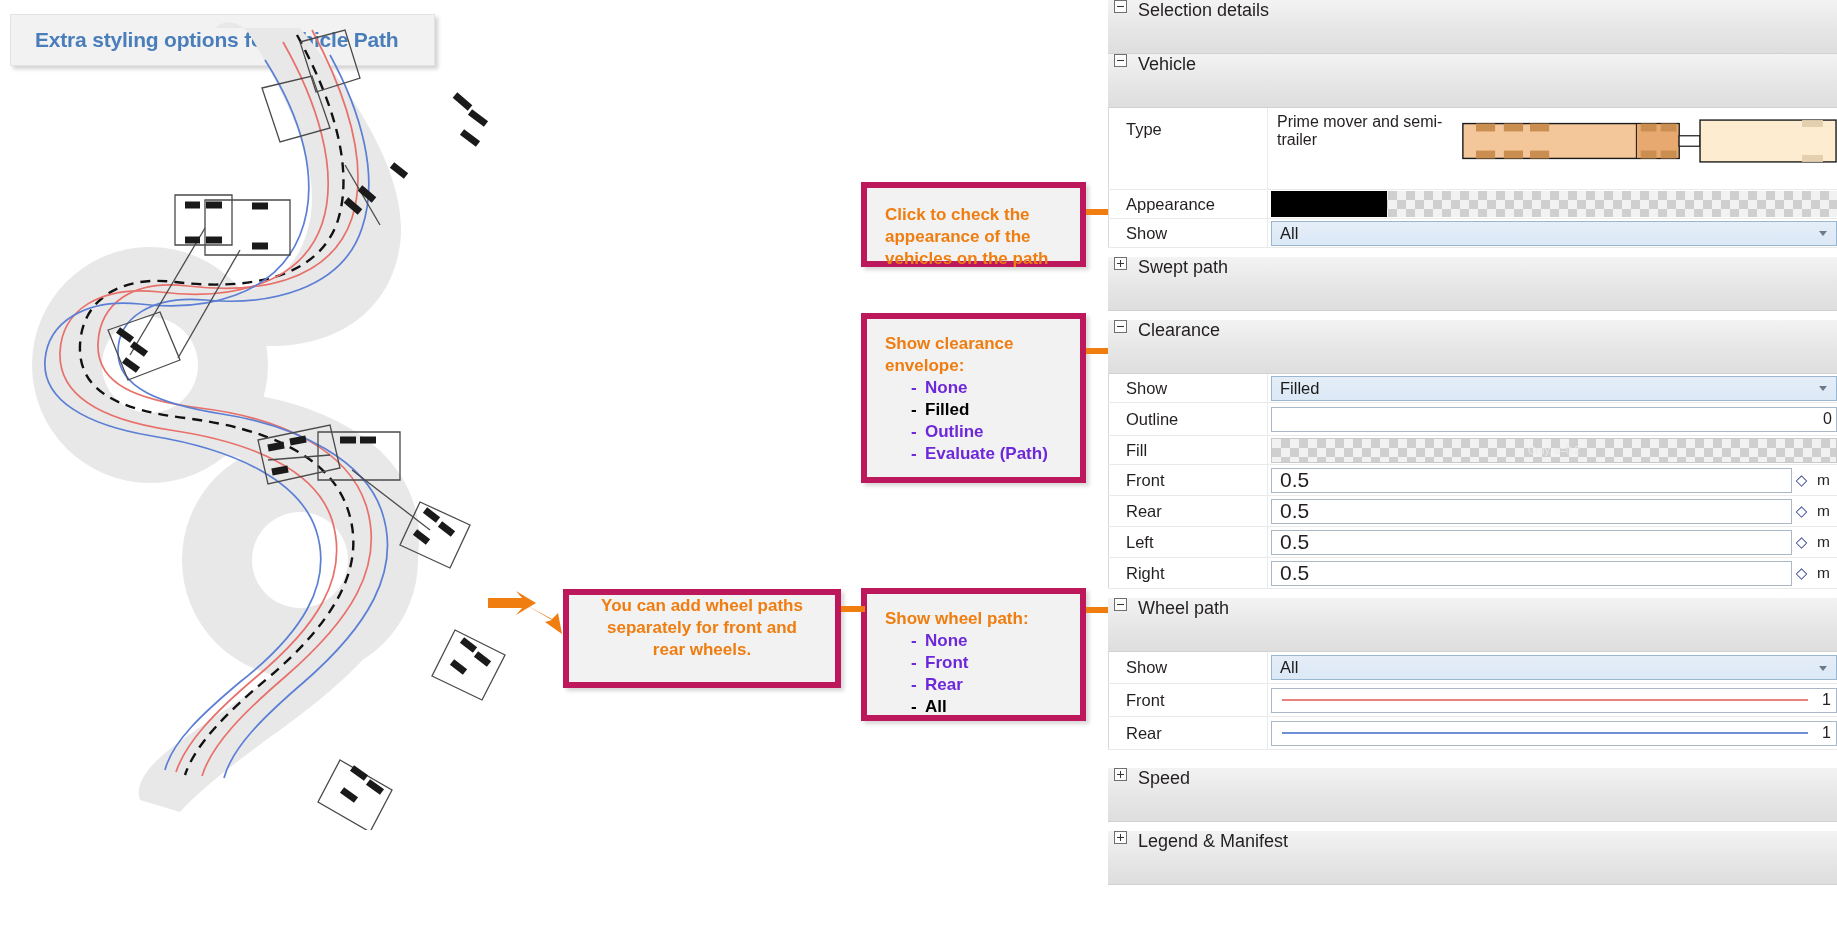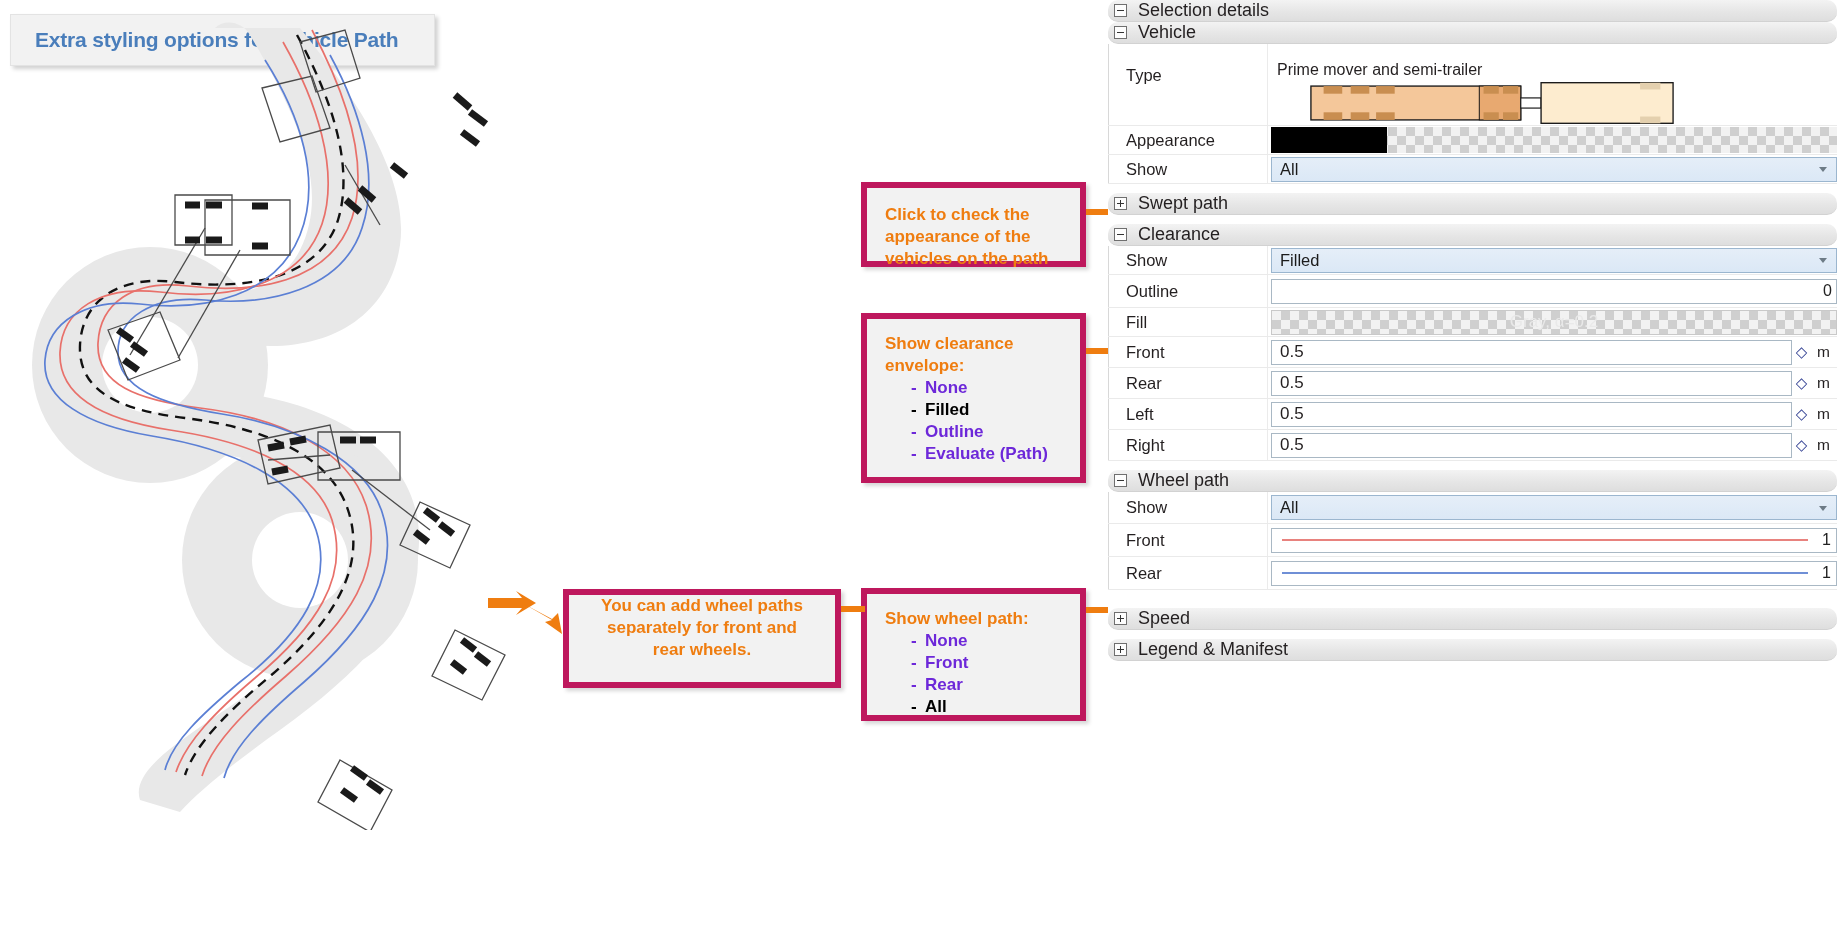--- a/index.html
+++ b/index.html
@@ -57,26 +57,25 @@
 
   
   #panel {
     position: absolute; left: 1108px; top: 0;
     width: 729px; height: 952px;
     background: #ffffff;
     font-size: 16.5px;
     color: #231f20;
   }
   .grp {
-    height: 22px;
+    height: 54px;
     background: linear-gradient(to bottom, #f3f3f3 0%, #e6e6e6 55%, #dedede 100%);
     border-bottom: 1px solid #d2d2d2;
-    display: flex; align-items: center;
+    display: flex; 
     padding-left: 6px;
-    border-radius: 10px;
   }
   .grp .tog {
     width: 13px; height: 13px; margin-right: 11px;
     border: 1px solid #6f6f6f; background: #fdfdfd;
     position: relative; flex: 0 0 auto;
   }
   .grp .tog::before {
     content: ""; position: absolute; left: 2px; top: 5px;
     width: 7px; height: 1px; background: #333;
   }
@@ -99,22 +98,22 @@
     border-right: 1px solid #ebebeb;
     height: 100%; display: flex; align-items: center;
     font-size: 16.5px;
   }
   .row .val {
     flex: 1 1 auto; height: 100%;
     display: flex; align-items: center;
     padding-left: 3px; padding-right: 0px;
   }
   .row.tall { height: 82px; align-items: stretch; }
-  .row.tall .lab { align-items: flex-start; padding-top: 22px; }
-  .row.tall .val { flex-direction: column; align-items: flex-start; padding-top: 17px; }
+  .row.tall .lab { align-items: flex-start; padding-top: 12px; }
+  .row.tall .val { flex-direction: row; align-items: flex-start; padding-top: 5px; }
 
   .combo {
     height: 25px; width: 100%;
     background: linear-gradient(to bottom,#e5eef8 0%, #dbe8f6 100%);
     border: 1px solid #9bb6cf;
     display: flex; align-items: center;
     padding-left: 8px; position: relative;
     font-size: 16.5px; color: #1b1b1b;
   }
   .combo .caret {
@@ -132,21 +131,21 @@
     position: relative;
   }
   .txtbox .rightnum {
     position: absolute; right: 4px; top: 50%; transform: translateY(-50%);
     font-size: 16px; color: #222;
   }
   .numbox {
     height: 25px; flex: 1 1 auto;
     background: #ffffff; border: 1px solid #a9b8c4;
     display: flex; align-items: center;
-    padding-left: 8px; font-size: 17px;
+    padding-left: 8px; font-size: 21px;
   }
   .spin { width: 19px; text-align: center; color: #2b3a8f; font-size: 15px; flex:0 0 auto;}
   .unit { width: 26px; text-align: left; padding-left: 6px; font-size: 15.5px; color: #231f20; flex:0 0 auto;}
 
   
   .checker {
     background-image:
       linear-gradient(45deg, #cfcfcf 25%, transparent 25%, transparent 75%, #cfcfcf 75%),
       linear-gradient(45deg, #cfcfcf 25%, transparent 25%, transparent 75%, #cfcfcf 75%);
     background-size: 18px 18px;
@@ -158,21 +157,21 @@
   }
   .sw-appearance .blk {
     position: absolute; left: 0; top: 0; height: 100%; width: 116px; background: #000;
   }
   .sw-fill {
     height: 25px; width: 100%; position: relative;
     border: 1px solid #c9c9c9;
     display: flex; align-items: center; justify-content: center;
   }
   .sw-fill .sw-label {
-    color: #e9e9e9; font-size: 17px; position: relative; z-index: 2;
+    color: #e9e9e9; font-size: 10px; position: relative; z-index: 2;
   }
   .lineprev {
     height: 25px; width: 100%; position: relative;
     background: #fff; border: 1px solid #a9b8c4;
     display: flex; align-items: center;
   }
   .lineprev .ln { height: 2px; margin-left: 10px; margin-right: 28px; flex: 1 1 auto; }
   .lineprev .rightnum {
     position: absolute; right: 5px; top: 50%; transform: translateY(-50%);
     font-size: 16px; color: #222;

